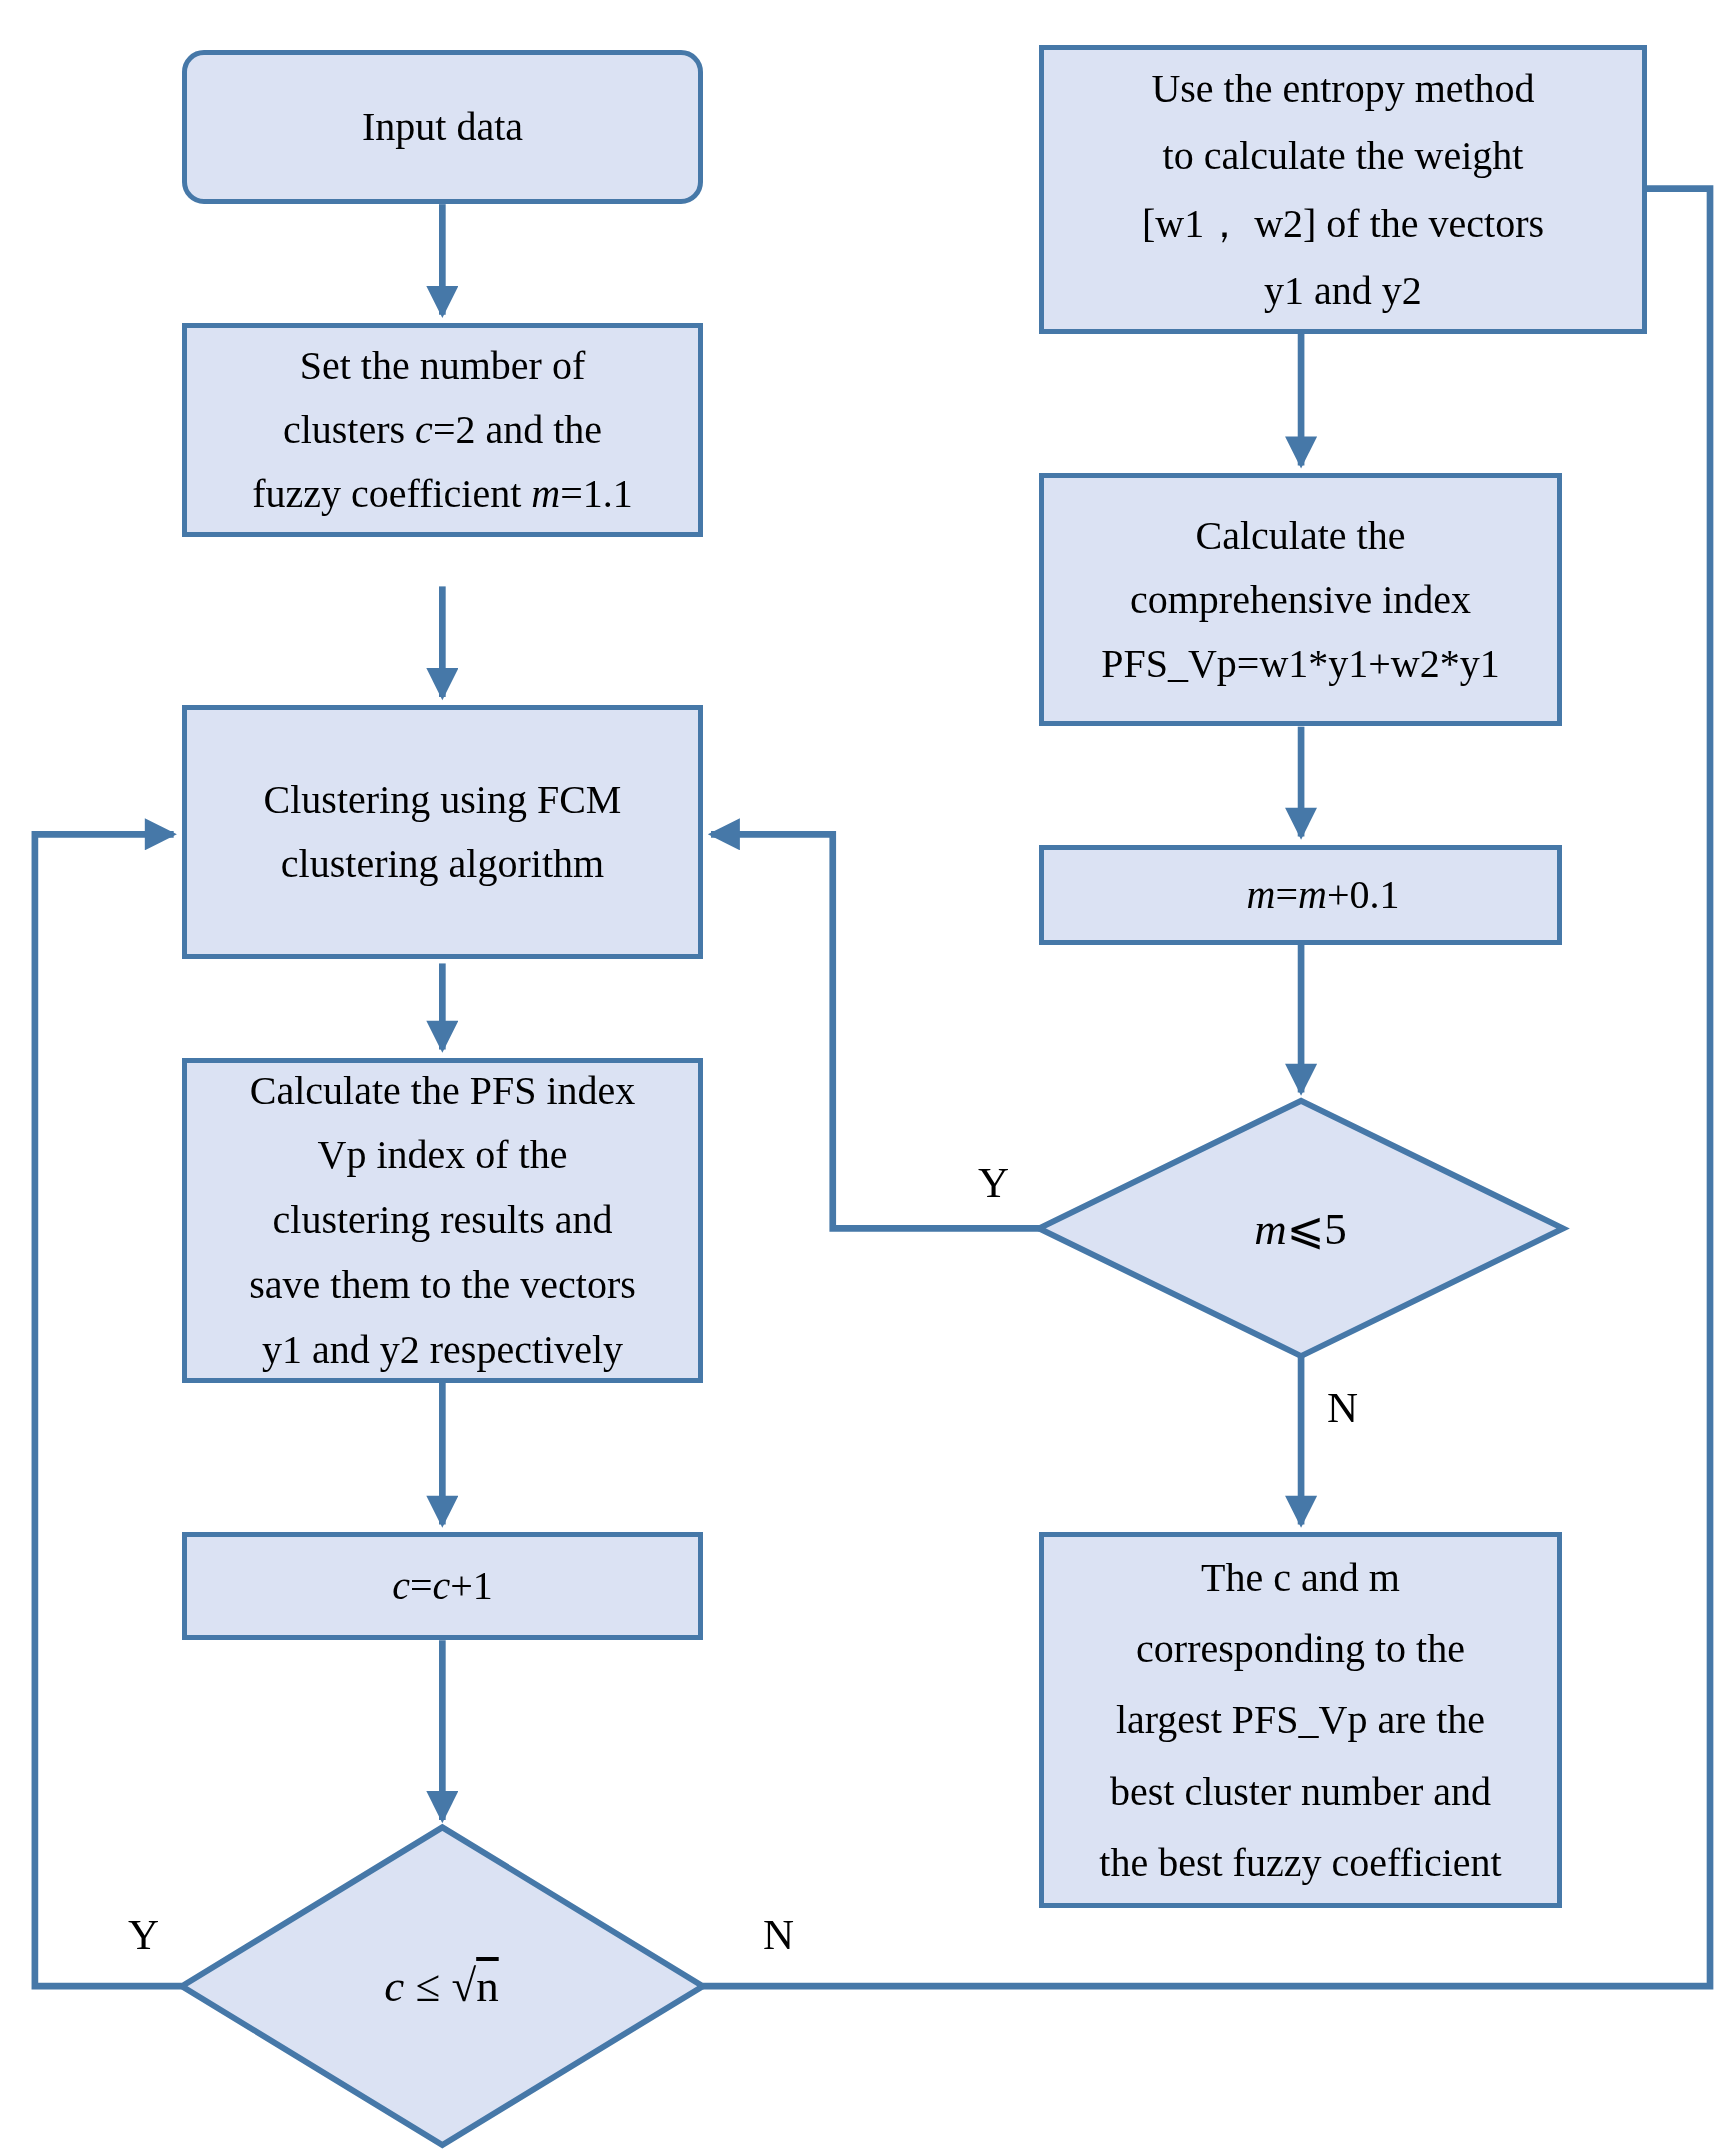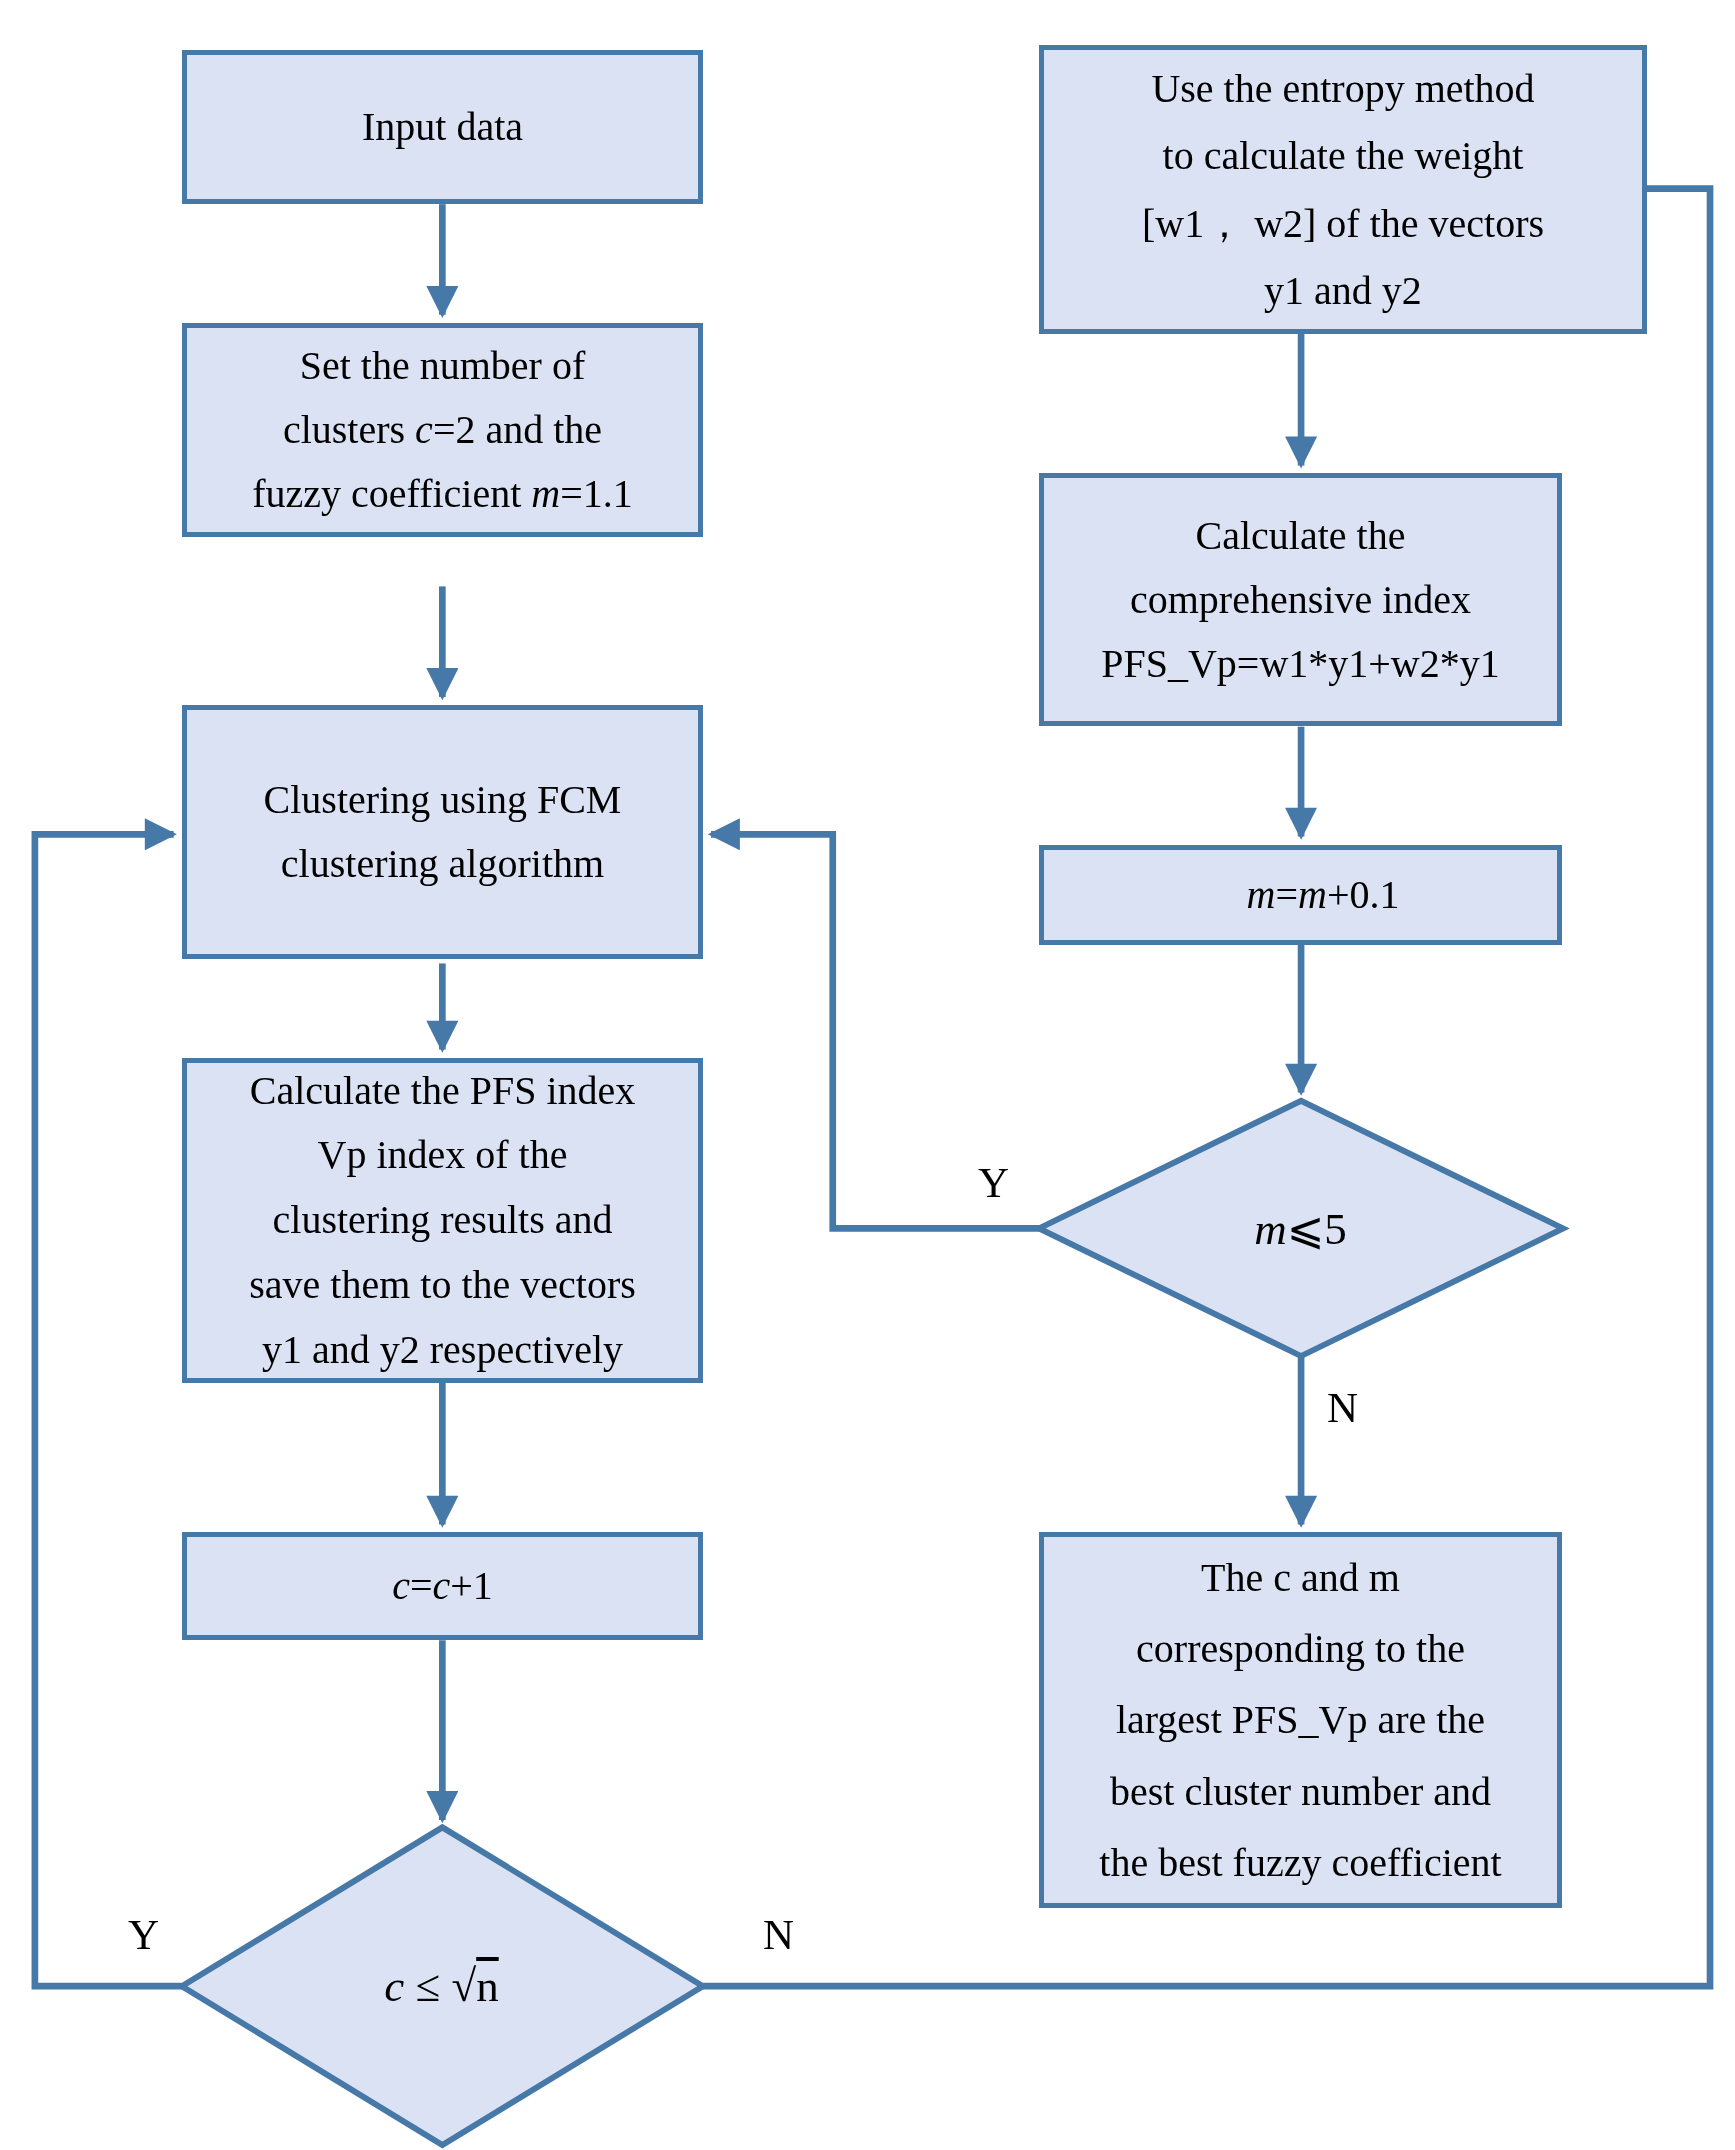--- a/index.html
+++ b/index.html
@@ -69,21 +69,21 @@
     <path d="M596,2210 L596,2452" style="stroke:var(--stroke);stroke-width:9;fill:none" marker-end="url(#arrow)"></path>
     <path d="M245,2676 L47,2676 L47,1124 L234,1124" style="stroke:var(--stroke);stroke-width:9;fill:none" marker-end="url(#arrow)"></path>
     <path d="M947,2676 L2304,2676 L2304,254 L2116,254" style="stroke:var(--stroke);stroke-width:9;fill:none" marker-end="url(#arrow)"></path>
     <path d="M1753,450 L1753,627" style="stroke:var(--stroke);stroke-width:9;fill:none" marker-end="url(#arrow)"></path>
     <path d="M1753,979 L1753,1127" style="stroke:var(--stroke);stroke-width:9;fill:none" marker-end="url(#arrow)"></path>
     <path d="M1753,1273 L1753,1472" style="stroke:var(--stroke);stroke-width:9;fill:none" marker-end="url(#arrow)"></path>
     <path d="M1400,1655 L1122,1655 L1122,1124 L958,1124" style="stroke:var(--stroke);stroke-width:9;fill:none" marker-end="url(#arrow)"></path>
     <path d="M1753,1827 L1753,2054" style="stroke:var(--stroke);stroke-width:9;fill:none" marker-end="url(#arrow)"></path>
   </svg>
 
-  <div class="node" style="left:182px;top:50px;width:521px;height:154px;">
+  <div class="node" style="left:182px;top:50px;width:521px;height:154px;border-radius:22px;">
       <div class="tline"><span>Input data</span></div>
     </div>
 
   <div class="node" style="left:182px;top:323px;width:521px;height:214px;">
       <div class="tline"><span>Set the number of</span></div>
       <div class="tline"><span>clusters </span><span class="it">c</span><span>=2 and the</span></div>
       <div class="tline"><span>fuzzy coefficient </span><span class="it">m</span><span>=1.1</span></div>
     </div>
 
   <div class="node" style="left:182px;top:705px;width:521px;height:254px;">

